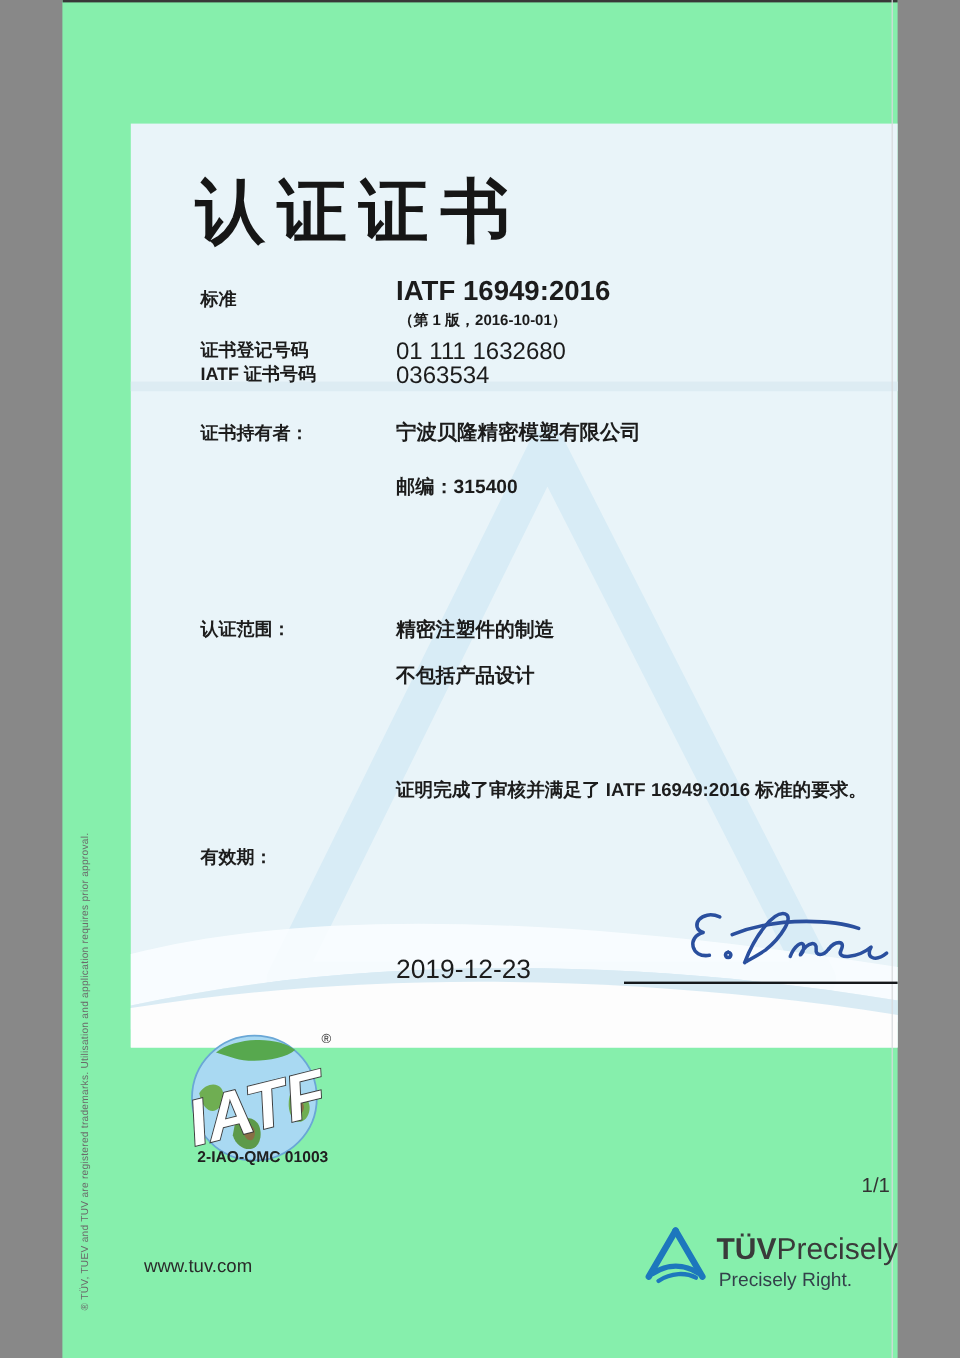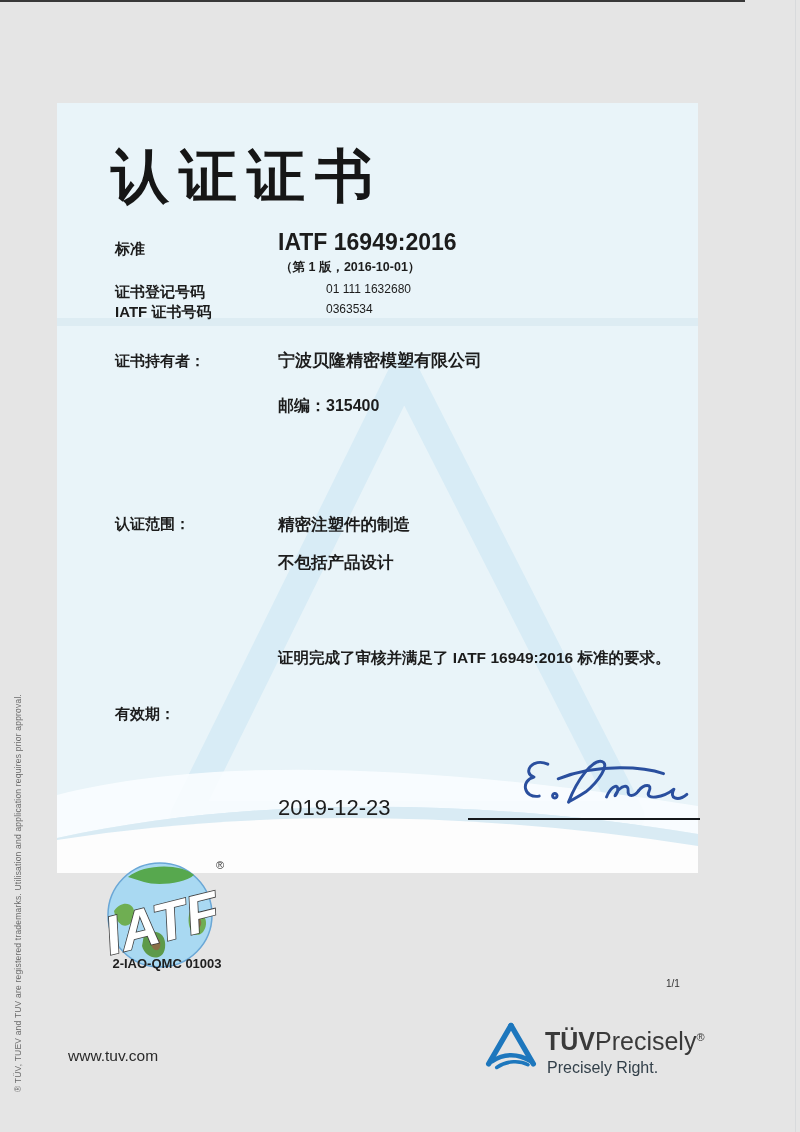--- a/index.html
+++ b/index.html
@@ -1,30 +1,30 @@
 <!DOCTYPE html>
 <html><head>
 <meta charset="utf-8">
 <style>
   html,body{margin:0;padding:0;background:#888;}
   .page{
-    position:relative;width:800px;height:1132px;margin:0 auto;
-    background:#e5e5e5;overflow:hidden;
+    position:relative;width:696px;height:1132px;margin:0 auto;
+    background:#86efac;overflow:hidden;
     font-family:"Liberation Sans","DejaVu Sans",sans-serif;
     color:#1c1c1c;
   }
   .abs{position:absolute;}
   .bg-svg{position:absolute;left:0;top:0;pointer-events:none;}
   .scan-line{position:absolute;top:0;left:0;width:745px;height:2px;background:#383838;}
   .scan-edge{position:absolute;top:0;right:4px;width:1px;height:1132px;background:#d8dadc;}
 
   .cert-title{left:111px;top:138px;font-size:58px;font-weight:700;letter-spacing:10px;color:#161616;}
 
   .lab{font-size:15px;font-weight:600;color:#1c1c1c;}
-  .val{font-size:12px;color:#1c1c1c;margin-left:48px;}
+  .val{font-size:20px;color:#1c1c1c;}
 
   .std-label{left:115px;top:240px;}
   .std-value{left:278px;top:229px;font-size:23px;font-weight:700;}
   .std-edition{left:280px;top:259px;font-size:12.5px;font-weight:700;}
 
   .reg-label{left:115px;top:283px;}
   .reg-value{left:278px;top:282px;}
   .iatfno-label{left:115px;top:303px;}
   .iatfno-value{left:278px;top:302px;}
 
@@ -44,21 +44,21 @@
 
   .issue-date{left:278px;top:795px;font-size:22px;}
 
   .sig-svg{left:515px;top:752px;}
   .sig-line{left:468px;top:818px;width:232px;height:2px;background:#15181b;}
   .signatory{left:420px;top:823px;width:280px;text-align:right;font-size:11.5px;line-height:13.5px;color:#222;}
 
   .iatf-logo{left:98px;top:855px;}
   .iatf-code{left:102px;top:956px;width:130px;text-align:center;font-size:13px;color:#202020;font-weight:bold;}
 
-  .page-num{left:666px;top:978px;font-size:10px;color:#333;}
+  .page-num{left:666px;top:978px;font-size:17px;color:#333;}
 
   .website{left:68px;top:1047px;font-size:15.5px;color:#2a2a2a;}
 
   .tuv-logo{left:484px;top:1021px;}
   .brand{left:545px;top:1027px;font-size:25px;color:#3a3a3a;white-space:nowrap;}
   .brand .b{font-weight:700;}
   .brand .r{font-weight:400;}
   .brand sup{font-size:11px;vertical-align:super;}
   .tagline{left:547px;top:1059px;font-size:16px;color:#33404a;}
 

